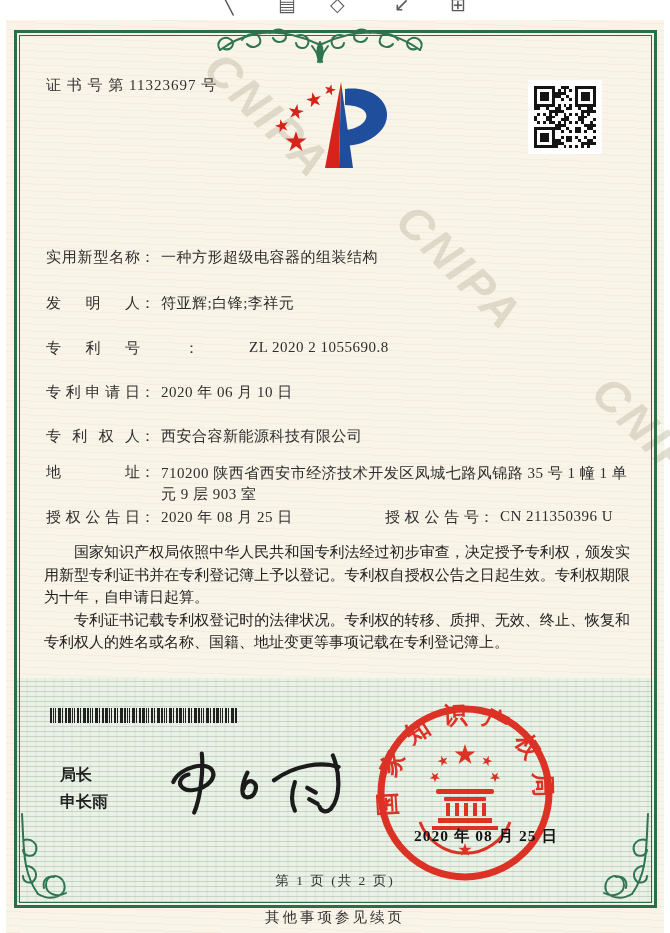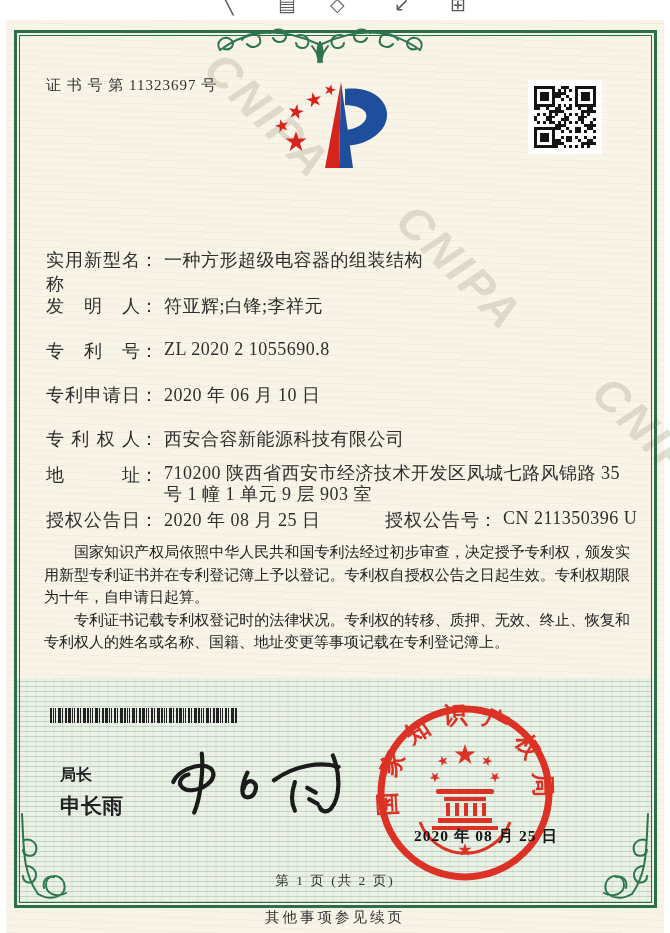--- a/index.html
+++ b/index.html
@@ -19,31 +19,31 @@
         background-image:repeating-linear-gradient(0deg, rgba(118,164,133,0.34) 0 1px, rgba(255,255,255,0) 1px 5px),
                          repeating-linear-gradient(90deg, rgba(118,164,133,0.08) 0 2px, rgba(255,255,255,0) 2px 9px);}
   
   #frame{position:absolute;left:14px;top:30px;width:637px;height:872px;border:3px solid #2a6e4a;z-index:4;pointer-events:none;}
   #frame-inner{position:absolute;inset:2px;border:1px solid #2a6e4a;}
   .orn{position:absolute;z-index:5;pointer-events:none;}
   
   .abs{position:absolute;z-index:3;}
   #certno{left:46px;top:76px;font-size:15px;letter-spacing:1px;color:#333;}
   #title{left:0;right:0;top:176px;text-align:center;font-size:34px;font-weight:700;letter-spacing:7px;color:#151515;}
-  .frow{left:46px;display:flex;font-size:18px;color:#2e2e2e;align-items:flex-start;}
+  .frow{left:46px;display:flex;font-size:15px;color:#2e2e2e;align-items:flex-start;}
   .lab{display:inline-block;width:94px;text-align-last:justify;text-align:justify;flex:none;}
   .colon{flex:none;margin-right:6px;}
   .val{letter-spacing:0.5px;}
-  #row-name{top:248px;} #row-inv{top:294px;align-items:flex-end;} #row-pat{top:339px;} #row-file{top:383px;}
+  #row-name{top:248px;} #row-inv{top:294px;align-items:flex-end;} #row-pat{top:339px;gap:44px;} #row-file{top:383px;}
   #row-owner{top:427px;} #row-addr{top:463px;} #row-grantd{top:508px;} #row-grantn{top:508px;left:385px;}
   #row-addr .val{width:470px;line-height:21px;}
   #body-text{left:44px;top:541px;width:586px;font-size:15px;line-height:22.5px;color:#222;text-align:justify;}
   #body-text p{margin:0;text-indent:2em;}
   #director-title{left:60px;top:765px;font-size:16px;font-weight:600;color:#222;font-family:"Liberation Sans", sans-serif;}
-  #director-name{left:60px;top:792px;font-size:21px;font-weight:600;color:#222;font-family:"Liberation Sans", sans-serif;}
+  #director-name{left:60px;top:792px;font-size:16px;font-weight:600;color:#222;font-family:"Liberation Sans", sans-serif;}
   #sig{left:160px;top:742px;z-index:3;}
   #seal{left:374px;top:702px;z-index:3;opacity:0.93;}
   #seal-date{left:414px;top:826px;font-size:15.5px;font-weight:600;letter-spacing:1px;color:#141414;z-index:4;}
   #pageinfo{left:0;right:0;top:872px;text-align:center;font-size:13.5px;color:#333;letter-spacing:2px;}
   #footnote{left:0;right:0;top:908px;text-align:center;font-size:14.5px;color:#333;letter-spacing:3px;}
   #qrbox{left:528px;top:80px;z-index:3;} #bcbox{left:48px;top:708px;z-index:3;}
   #logobox{left:238px;top:76px;z-index:2;}
 </style>
 </head>
 <body>

